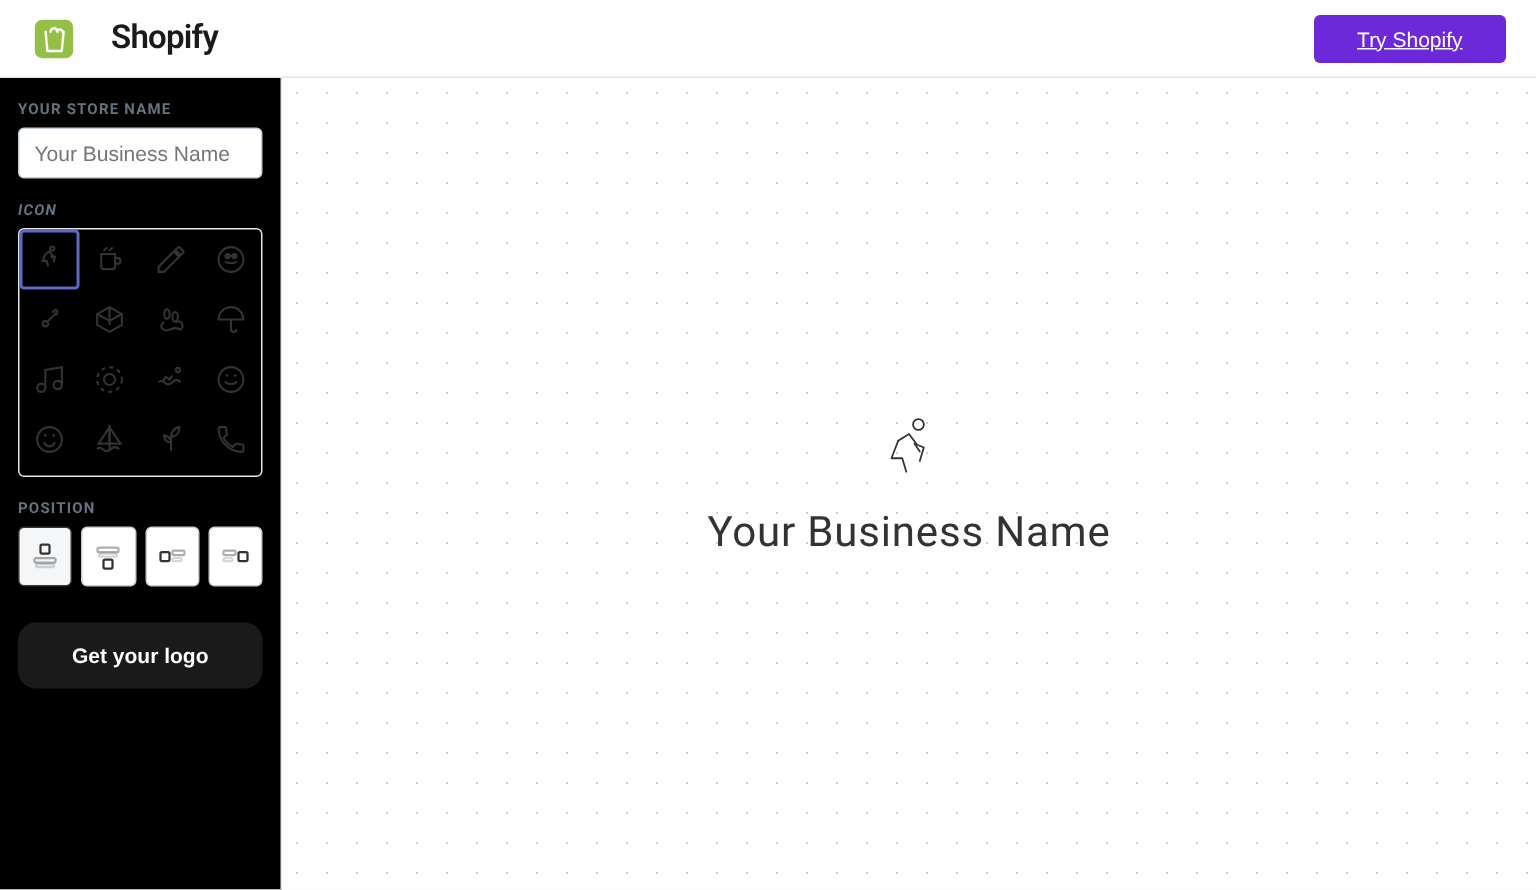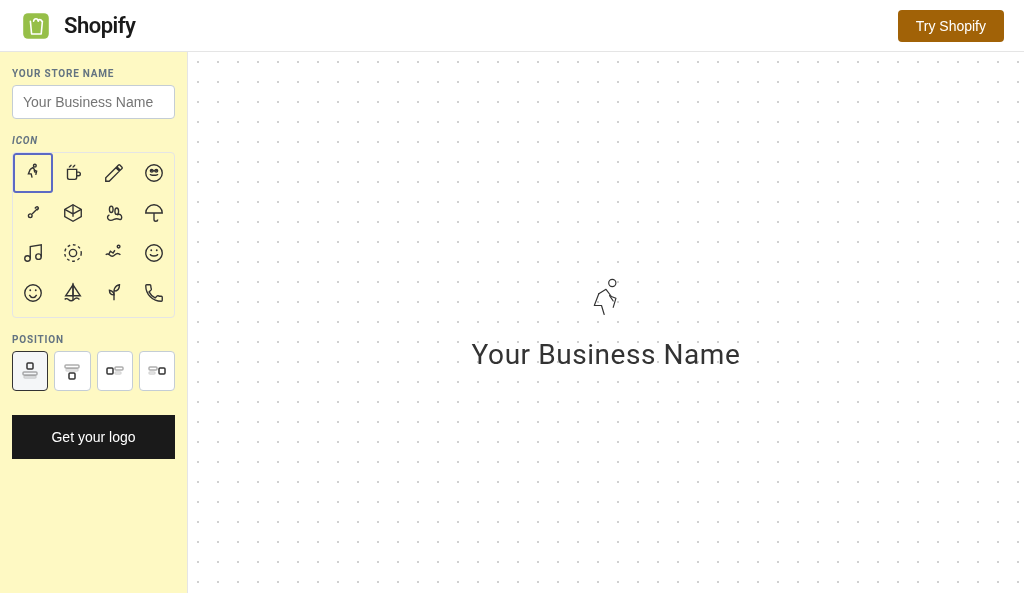--- a/index.html
+++ b/index.html
@@ -11,49 +11,50 @@
       display: flex;
       align-items: center;
       justify-content: space-between;
       padding: 0 20px;
       height: 52px;
       border-bottom: 1px solid #e5e5e5;
     }
     .shopify-logo {
       display: flex;
       align-items: center;
-      gap: 12px;
+      gap: 22px;
     }
     .shopify-logo-text {
       font-size: 22px;
       font-weight: 600;
       color: #1a1a1a;
       letter-spacing: -0.5px;
     }
     .try-shopify-btn {
-      background: #a16207;
+      background: #6d28d9;
       color: #fff;
       border: none;
-      padding: 8px 18px;
+      padding: 8px 29px;
       border-radius: 4px;
       font-size: 14px;
       font-weight: 500;
       cursor: pointer;
+      text-decoration: underline;
     }
 
     
     .main-layout {
       display: flex;
       height: calc(100vh - 52px);
     }
 
     
     .sidebar {
       width: 188px;
-      background: #fef9c3;
+      background: #000000;
       border-right: 1px solid #e5e5e5;
       padding: 16px 12px;
       flex-shrink: 0;
       overflow-y: auto;
       display: flex;
       flex-direction: column;
       gap: 16px;
     }
 
     .section-label {
@@ -132,23 +133,23 @@
       fill: none;
       stroke-width: 1.5;
     }
 
     
     .get-logo-btn {
       background: #1a1a1a;
       color: #fff;
       border: none;
       padding: 14px;
-      border-radius: 0;
+      border-radius: 12px;
       font-size: 14px;
-      font-weight: 400;
+      font-weight: 700;
       cursor: pointer;
       width: 100%;
       margin-top: 8px;
     }
 
     
     .preview-area {
       flex: 1;
       display: flex;
       align-items: center;

